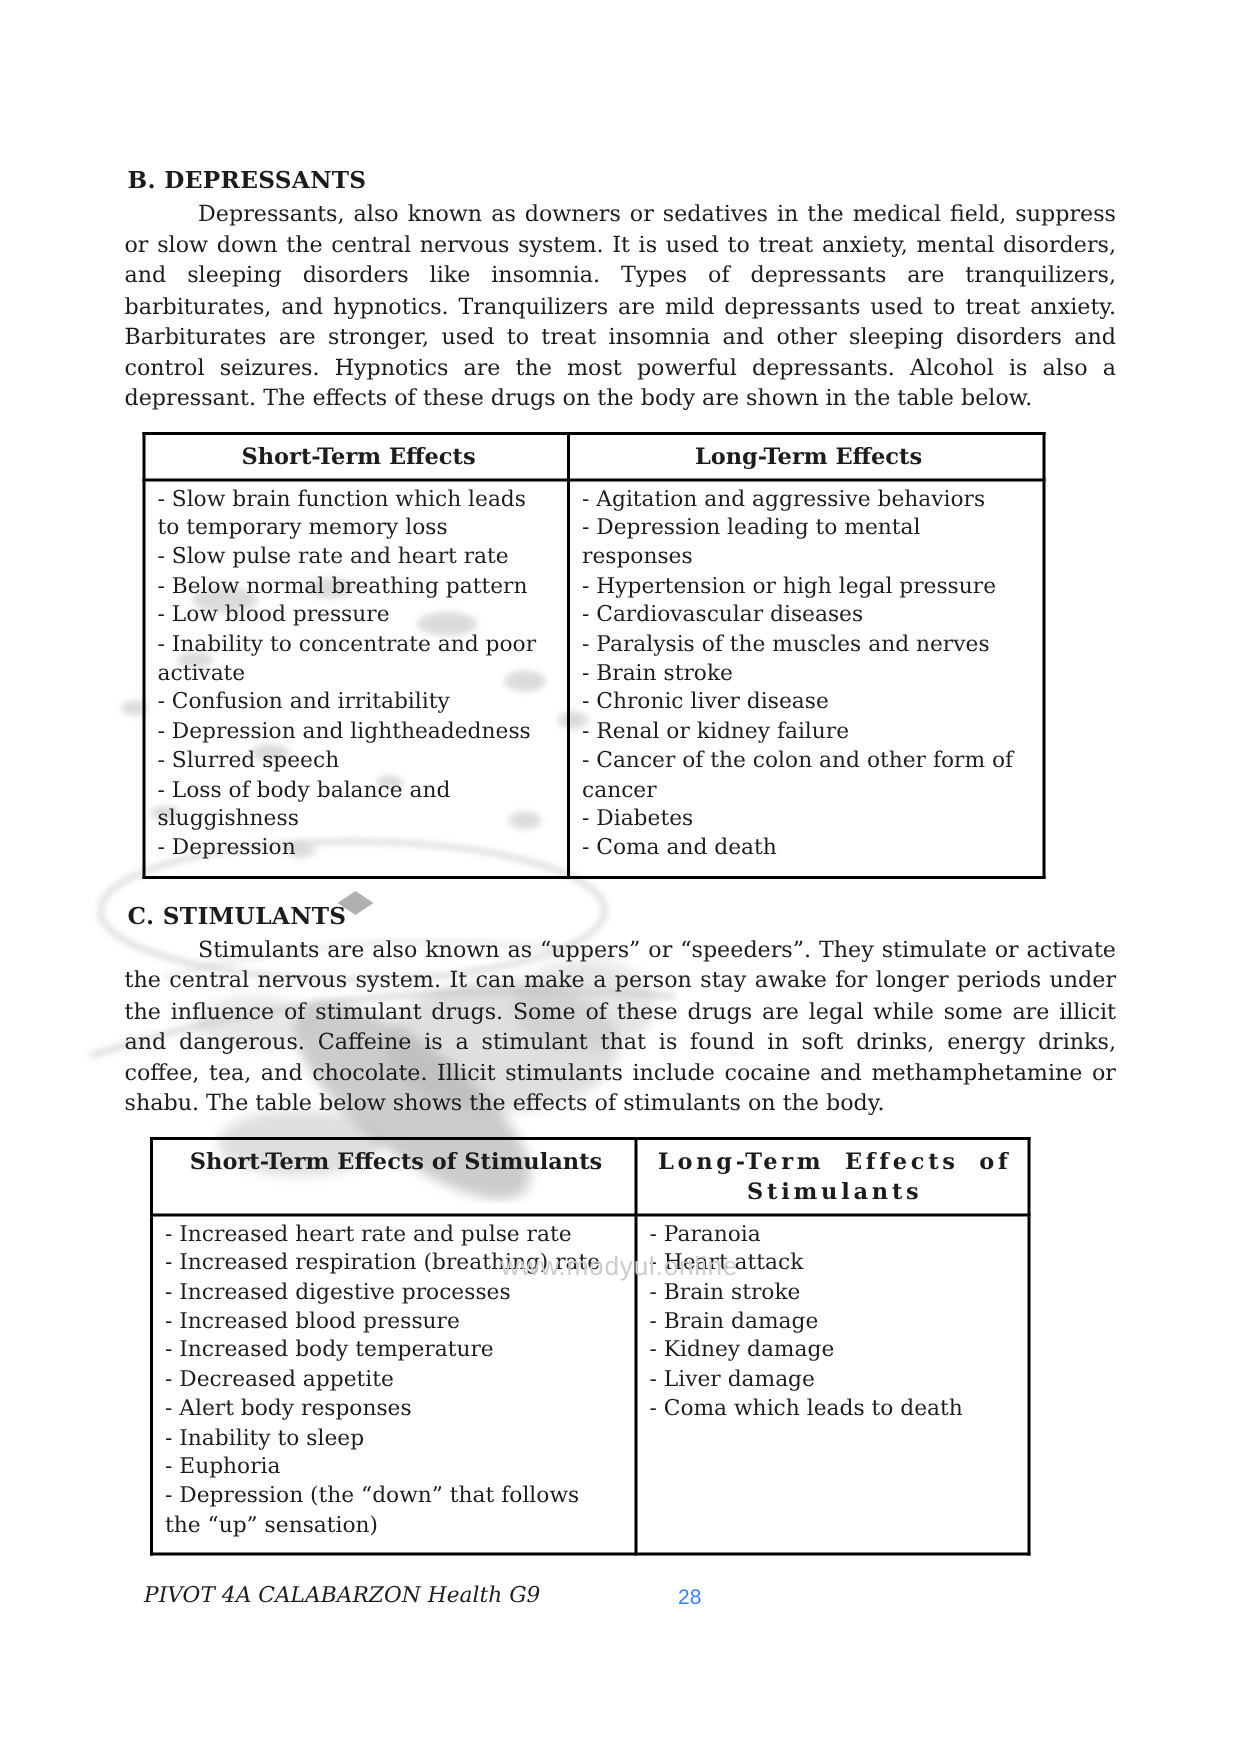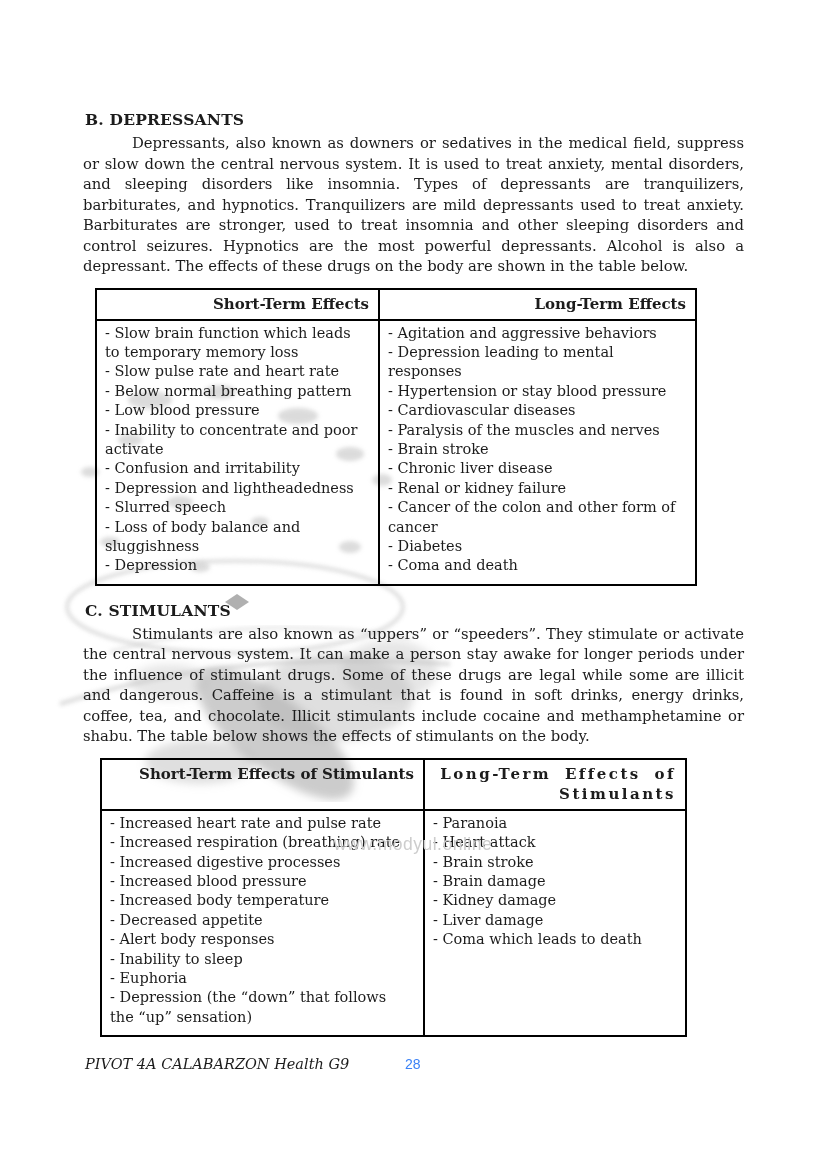--- a/index.html
+++ b/index.html
@@ -45,21 +45,21 @@
     table-layout: fixed;
     margin-top: 11px;
     background: transparent;
   }
   table.effects, table.effects th, table.effects td {
     border: 2px solid #000000;
   }
   table.effects th {
     font-size: 15px;
     font-weight: bold;
-    text-align: right;
+    text-align: center;
     vertical-align: top;
     padding: 4px 9px 5px 12px;
     line-height: 20px;
   }
   table.effects td {
     font-size: 14.5px;
     line-height: 19.4px;
     vertical-align: top;
     padding: 3px 19px 8px 8px;
   }
@@ -72,21 +72,22 @@
   th.spread {
     text-align: justify;
     letter-spacing: 2.5px;
     word-spacing: 6px;
   }
   .cell-line { margin: 0; }
   .footer {
     display: flex;
     align-items: flex-start;
     margin-top: 19px;
-    margin-left: 2px;
+    margin-left: 13px;
+    gap: 36px;
   }
   .footer-credit {
     font-style: italic;
     font-size: 14.5px;
     width: 320px;
   }
   .footer-page {
     font-family: "Liberation Sans", sans-serif;
     font-size: 14px;
     color: #3b82f6;
@@ -173,21 +174,21 @@
               <div class="cell-line">- Inability to concentrate and poor activate</div>
               <div class="cell-line">- Confusion and irritability</div>
               <div class="cell-line">- Depression and lightheadedness</div>
               <div class="cell-line">- Slurred speech</div>
               <div class="cell-line">- Loss of body balance and sluggishness</div>
               <div class="cell-line">- Depression</div>
             </td>
         <td>
               <div class="cell-line">- Agitation and aggressive behaviors</div>
               <div class="cell-line">- Depression leading to mental responses</div>
-              <div class="cell-line">- Hypertension or stay blood pressure</div>
+              <div class="cell-line">- Hypertension or high legal pressure</div>
               <div class="cell-line">- Cardiovascular diseases</div>
               <div class="cell-line">- Paralysis of the muscles and nerves</div>
               <div class="cell-line">- Brain stroke</div>
               <div class="cell-line">- Chronic liver disease</div>
               <div class="cell-line">- Renal or kidney failure</div>
               <div class="cell-line">- Cancer of the colon and other form of cancer</div>
               <div class="cell-line">- Diabetes</div>
               <div class="cell-line">- Coma and death</div>
             </td>
       </tr>

